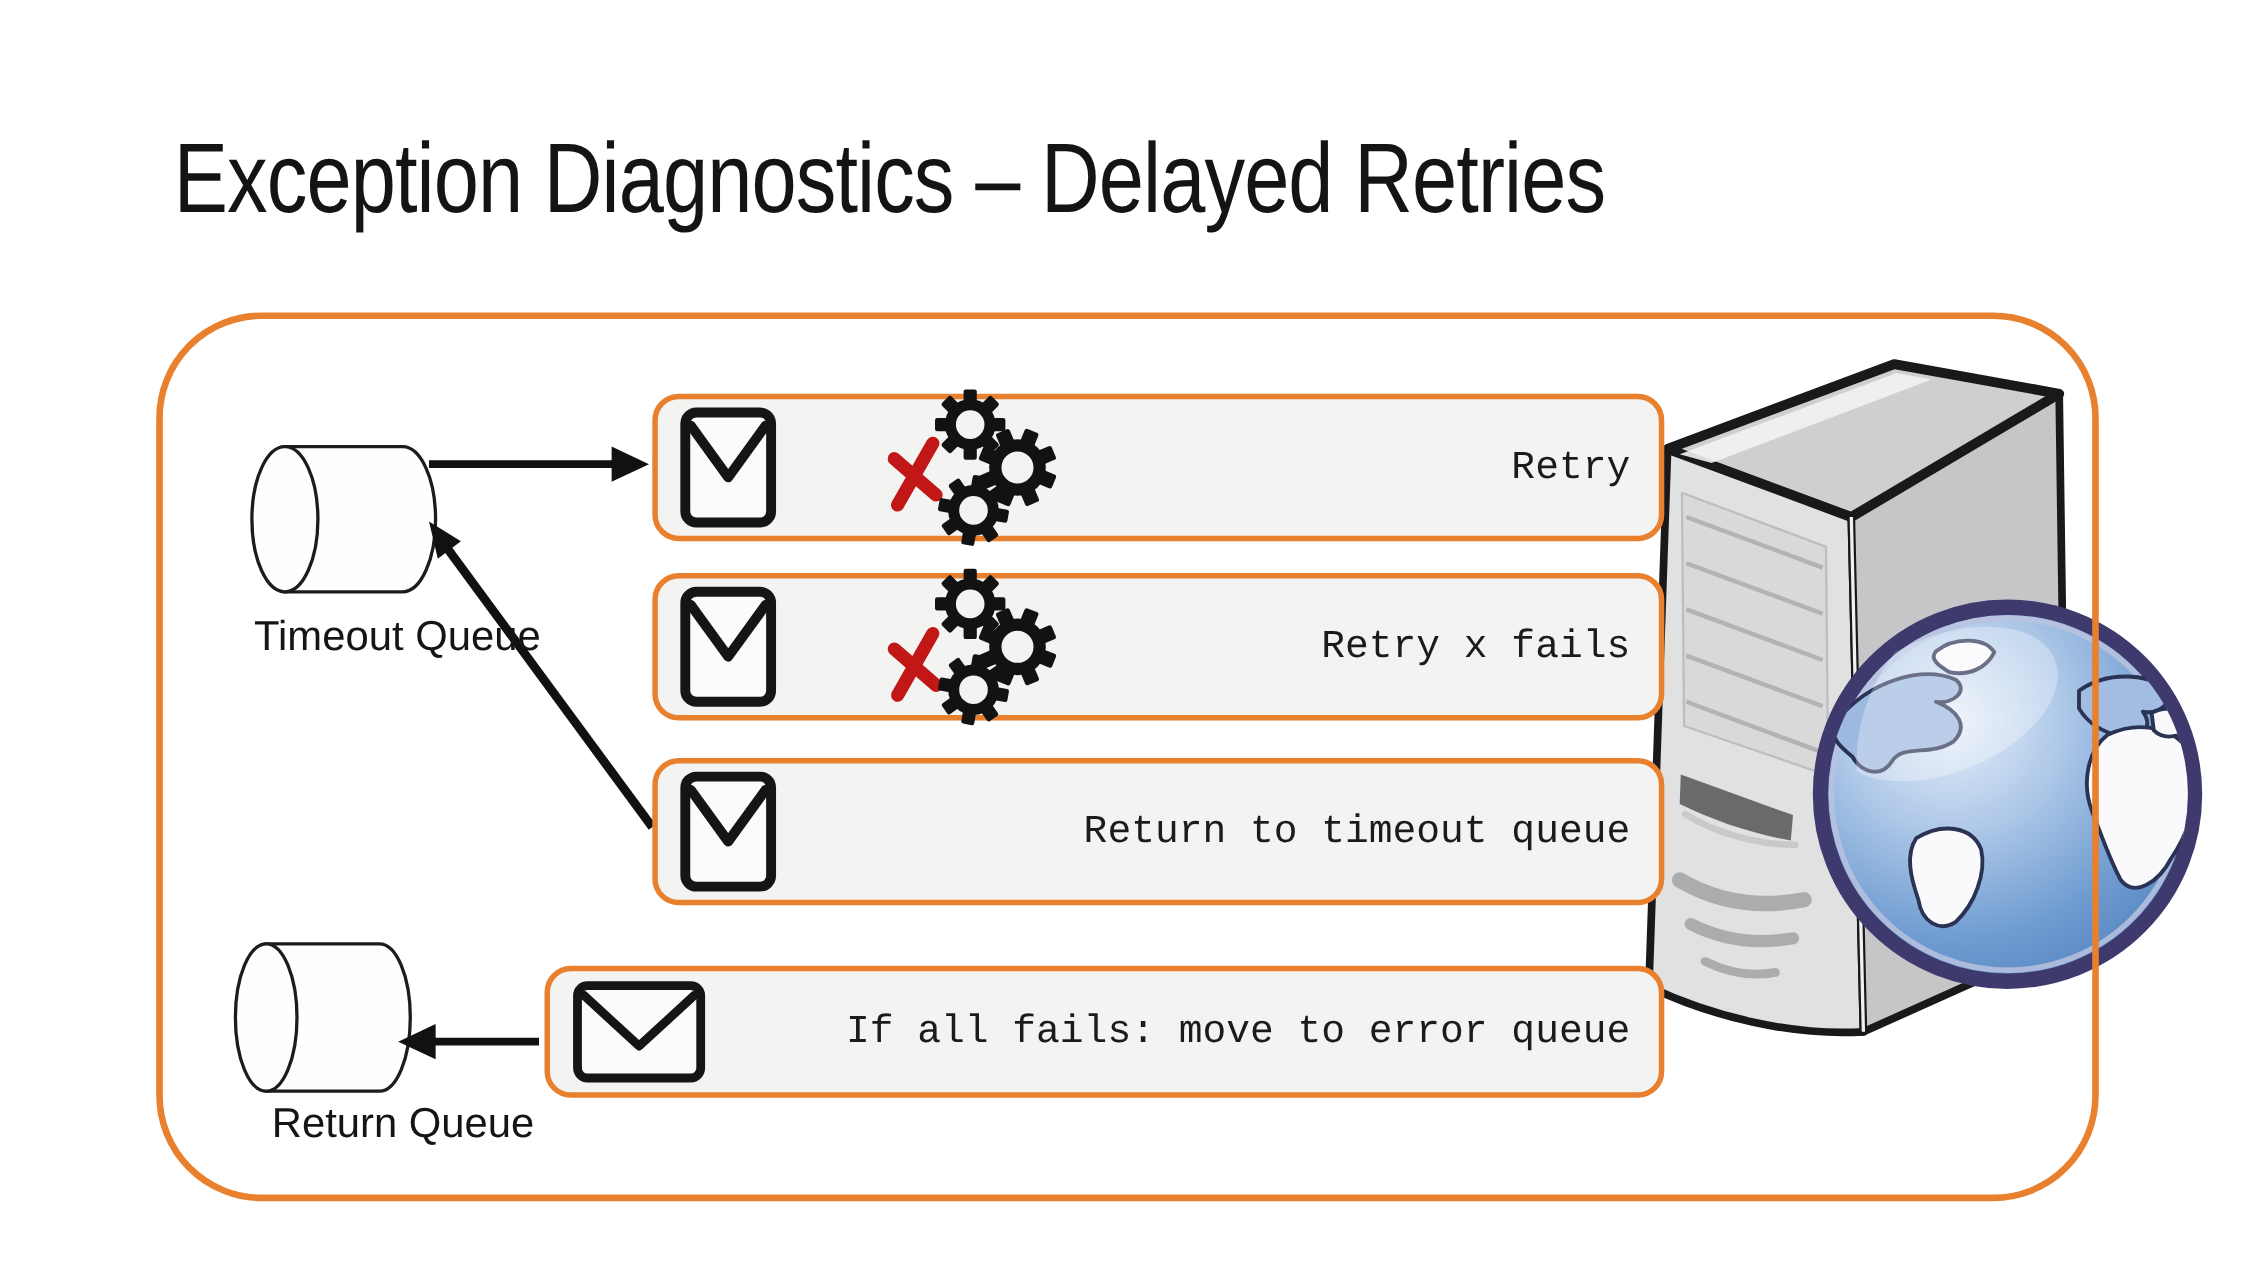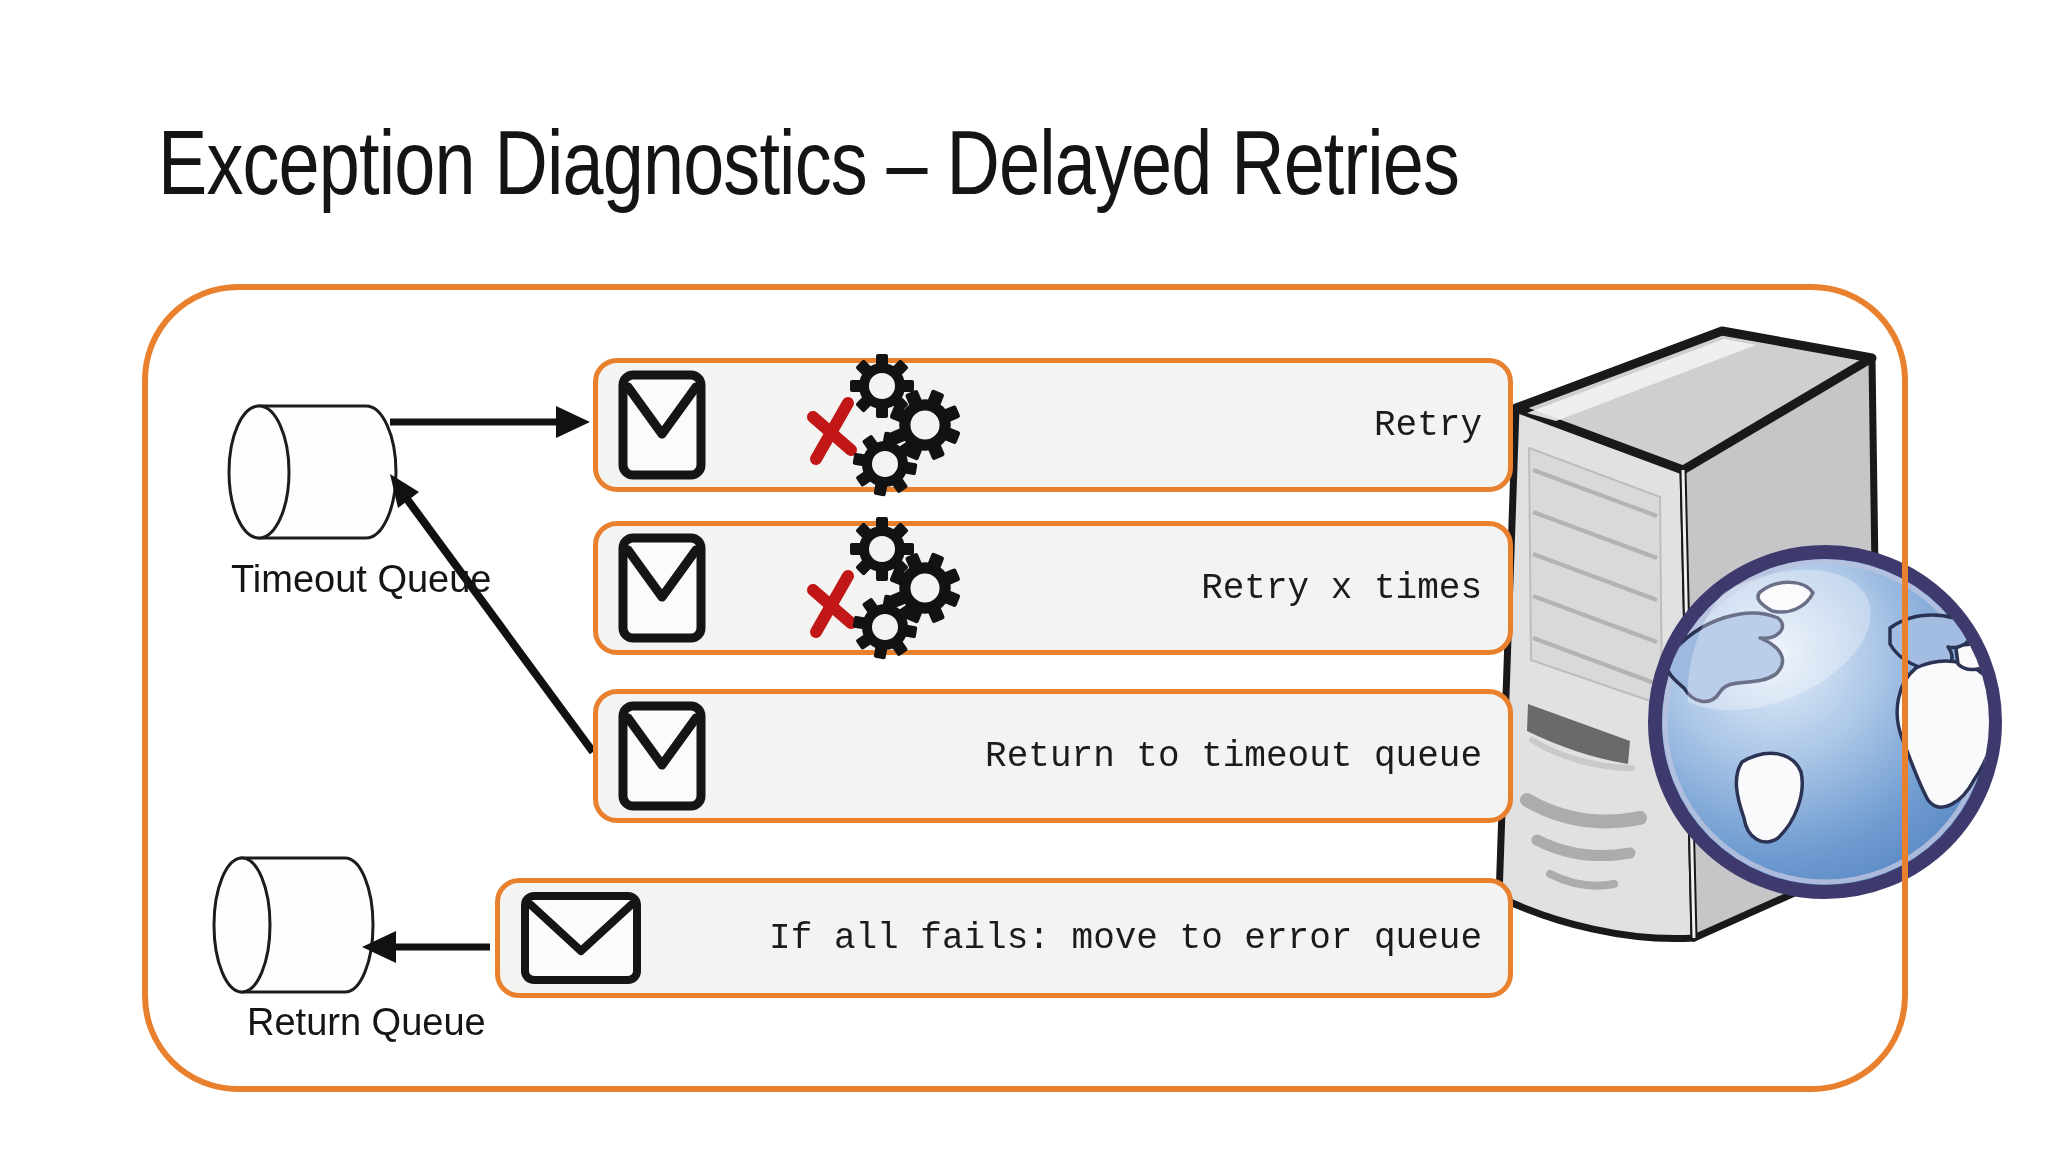--- a/index.html
+++ b/index.html
@@ -188,21 +188,21 @@
               <rect x="-6" y="-32" width="12" height="13" rx="2" transform="rotate(100)"></rect>
               <rect x="-6" y="-32" width="12" height="13" rx="2" transform="rotate(145)"></rect>
               <rect x="-6" y="-32" width="12" height="13" rx="2" transform="rotate(190)"></rect>
               <rect x="-6" y="-32" width="12" height="13" rx="2" transform="rotate(235)"></rect>
               <rect x="-6" y="-32" width="12" height="13" rx="2" transform="rotate(280)"></rect>
               <rect x="-6" y="-32" width="12" height="13" rx="2" transform="rotate(325)"></rect>
             </g>
           </g>
       </g>
     </svg>
-    <span class="bar-label">Retry x times</span>
+    <span class="bar-label">Retry x fails</span>
   </div>
 
   <div class="bar bar-3">
     <svg class="env" width="88" height="110" viewBox="0 0 88 110">
       <rect x="5" y="5" width="78" height="100" rx="10" fill="#FBFBFA" stroke="#151515" stroke-width="9"></rect>
       <path d="M10,17 L44,64 L78,17" fill="none" stroke="#151515" stroke-width="9" stroke-linecap="round" stroke-linejoin="round"></path>
     </svg>
     <span class="bar-label">Return to timeout queue</span>
   </div>
 

